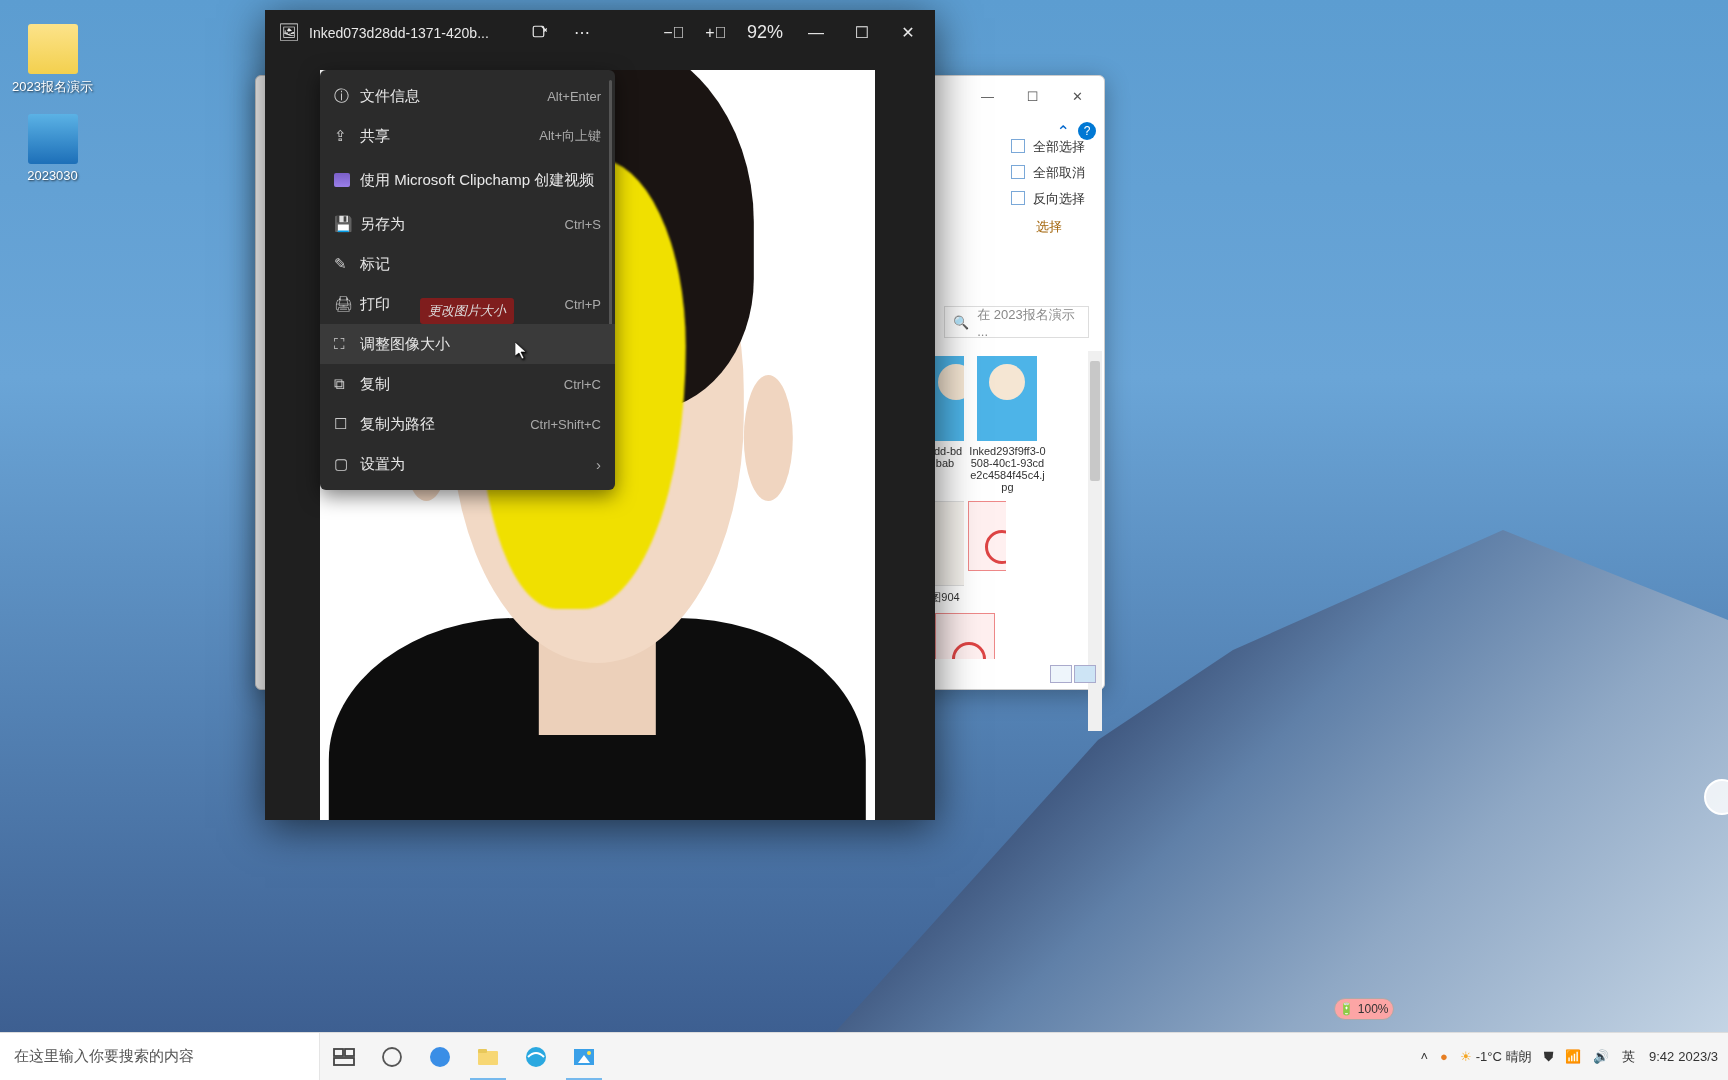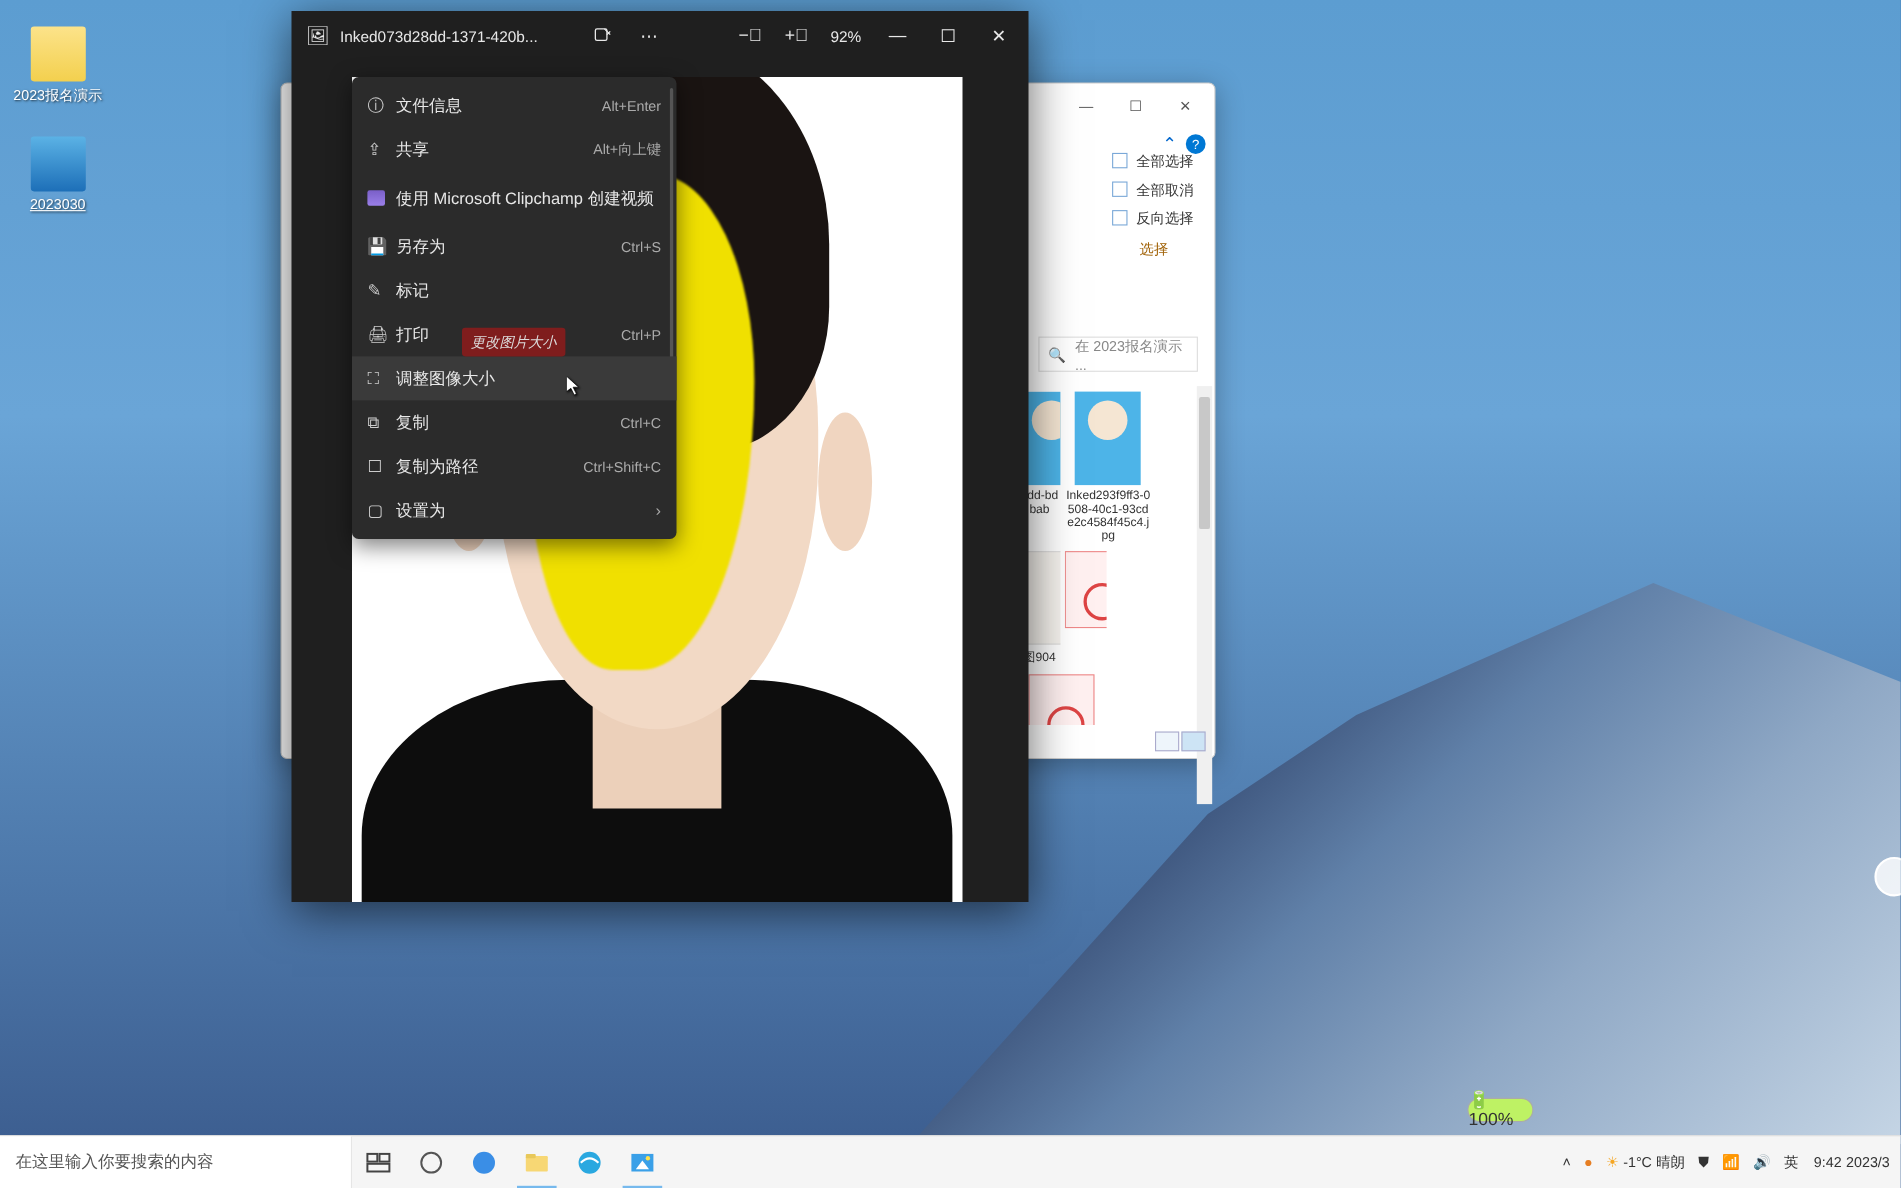--- a/index.html
+++ b/index.html
@@ -6,21 +6,21 @@
 body { width: 1728px; height: 1080px; overflow: hidden; position: relative; background: #4a7fb5; }
 .wallpaper { position: absolute; inset: 0; background: linear-gradient(180deg, #5c9dd1 0%, #6aa5d7 35%, #3a5a8c 100%); }
 .mountain { position: absolute; bottom: 40px; right: 0; width: 900px; height: 600px; background: linear-gradient(135deg, #1a2847 0%, #2c4068 30%, #6080a8 50%, #8fa8c5 70%, #c5d5e5 100%); clip-path: polygon(100% 100%, 0% 100%, 15% 75%, 30% 50%, 45% 35%, 60% 25%, 75% 15%, 100% 30%); }
 
 
 .desktop-icon { position: absolute; width: 95px; text-align: center; color: #fff; font-size: 13px; text-shadow: 1px 1px 2px rgba(0,0,0,.7); }
 .desktop-icon .ic { width: 50px; height: 50px; margin: 0 auto 4px; background: #fdf6c8; border-radius: 3px; position: relative; }
 .desktop-icon.folder .ic { background: linear-gradient(#fce38a,#f3d04e); }
 .desktop-icon.video .ic { background: linear-gradient(#5bb2e5,#1d6fb8); }
 .di1 { left: 5px; top: 24px; }
-.di2 { left: 5px; top: 124px; text-decoration: underline; }
+.di2 { left: 5px; top: 114px; }
 
 
 .explorer { position: absolute; left: 255px; top: 75px; width: 850px; height: 615px; background: #fff; border: 1px solid #ccc; box-shadow: 0 5px 25px rgba(0,0,0,.3); border-radius: 6px; }
 .explorer-title { height: 40px; display: flex; align-items: center; justify-content: flex-end; padding: 0 4px; }
 .explorer-title .wbtn { width: 45px; height: 30px; display: flex; align-items: center; justify-content: center; color: #555; font-size: 13px; }
 .explorer-ribbon { height: 30px; display: flex; align-items: center; justify-content: flex-end; padding-right: 8px; gap: 8px; }
 .explorer-ribbon .help { width: 18px; height: 18px; border-radius: 50%; background: #0078d4; color: #fff; font-size: 12px; display: flex; align-items: center; justify-content: center; }
 .ribbon-sec { position: absolute; right: 15px; top: 58px; font-size: 13px; color: #333; }
 .ribbon-sec div { padding: 4px 4px 4px 24px; position: relative; }
 .ribbon-sec .ri { position: absolute; left: 2px; top: 5px; width: 14px; height: 14px; border: 1px solid #7aa8d8; }
@@ -41,21 +41,21 @@
 .view-btns span.active { background: #cde4f5; }
 
 
 .photos { position: absolute; left: 265px; top: 10px; width: 670px; height: 810px; background: #1f1f1f; color: #e8e8e8; box-shadow: 0 8px 40px rgba(0,0,0,.6); }
 .photos-title { height: 45px; display: flex; align-items: center; padding: 0 4px; font-size: 14px; }
 .photos-title .appicon { width: 40px; display: flex; justify-content: center; font-size: 17px; }
 .photos-title .fname { flex: 0 0 200px; white-space: nowrap; overflow: hidden; text-overflow: ellipsis; }
 .photos-title .spacer { flex: 1; }
 .photos-title .tbtn { width: 42px; height: 32px; display: flex; align-items: center; justify-content: center; font-size: 16px; }
 .photos-title .tbtn.min { width: 46px; }
-.photos-title .zoom { padding: 0 10px; font-size: 14px; }
+.photos-title .zoom { padding: 0 10px; font-size: 18px; }
 .photo-canvas { position: absolute; left: 55px; top: 60px; right: 60px; bottom: 0; background: #fff; overflow: hidden; }
 .head { position: absolute; left: 50%; top: -5%; transform: translateX(-50%); width: 88%; height: 120%; }
 .hair { position: absolute; left: 18%; top: 0; width: 64%; height: 42%; background: #1a1412; border-radius: 50% 50% 35% 35%; }
 .ear-l { position: absolute; left: 10%; top: 38%; width: 10%; height: 14%; background: #f0d5c0; border-radius: 50%; }
 .ear-r { position: absolute; right: 10%; top: 38%; width: 10%; height: 14%; background: #f0d5c0; border-radius: 50%; }
 .face { position: absolute; left: 20%; top: 15%; width: 60%; height: 55%; background: #f2d9c5; border-radius: 45% 45% 50% 50%; }
 .neck { position: absolute; left: 38%; top: 60%; width: 24%; height: 18%; background: #ecd0ba; }
 .shirt { position: absolute; left: -5%; bottom: -10%; width: 110%; height: 45%; background: #0d0d0d; border-radius: 35% 35% 0 0; }
 .paint { position: absolute; left: 26%; top: 14%; width: 42%; height: 50%; background: #f0e000; border-radius: 48% 52% 60% 45% / 45% 50% 70% 55%; filter: blur(1px); }
 
@@ -75,21 +75,21 @@
 
 .taskbar { position: absolute; left: 0; right: 0; bottom: 0; height: 48px; background: #f5f5f5; display: flex; align-items: center; border-top: 1px solid #ddd; }
 .taskbar .search { width: 320px; height: 48px; display: flex; align-items: center; padding: 0 14px; color: #555; font-size: 15px; background: #fff; border-right: 1px solid #e5e5e5; }
 .task-icons { display: flex; align-items: center; height: 100%; }
 .task-icons .ti { width: 48px; height: 48px; display: flex; align-items: center; justify-content: center; font-size: 20px; position: relative; }
 .ti.active::after { content: ""; position: absolute; bottom: 0; left: 6px; right: 6px; height: 3px; background: #76b9ed; }
 .ti svg { width: 24px; height: 24px; }
 .tray { margin-left: auto; display: flex; align-items: center; height: 100%; padding-right: 2px; font-size: 13px; color: #333; }
 .tray .titem { padding: 0 6px; display: flex; align-items: center; gap: 4px; height: 100%; }
 .tray .clock { text-align: left; line-height: 1.2; padding: 0 8px; }
-.badge100 { position: absolute; right: 334px; bottom: 60px; width: 60px; height: 22px; background: #bef264; border: 1px solid #aaa; border-radius: 12px; font-size: 16px; display: flex; align-items: center; justify-content: center; color: #333; }
+.badge100 { position: absolute; right: 334px; bottom: 60px; width: 60px; height: 22px; background: #fca5a5; border: 1px solid #aaa; border-radius: 12px; font-size: 12px; display: flex; align-items: center; justify-content: center; color: #333; }
 .bubble { position: absolute; right: -12px; bottom: 265px; width: 36px; height: 36px; border-radius: 50%; background: rgba(255,255,255,.8); border: 2px solid #fff; }
 </style>
 </head>
 <body>
 
 <div class="wallpaper"></div>
 <div class="mountain"></div>
 <div class="bubble"></div>
 
 <div class="desktop-icon folder di1">

